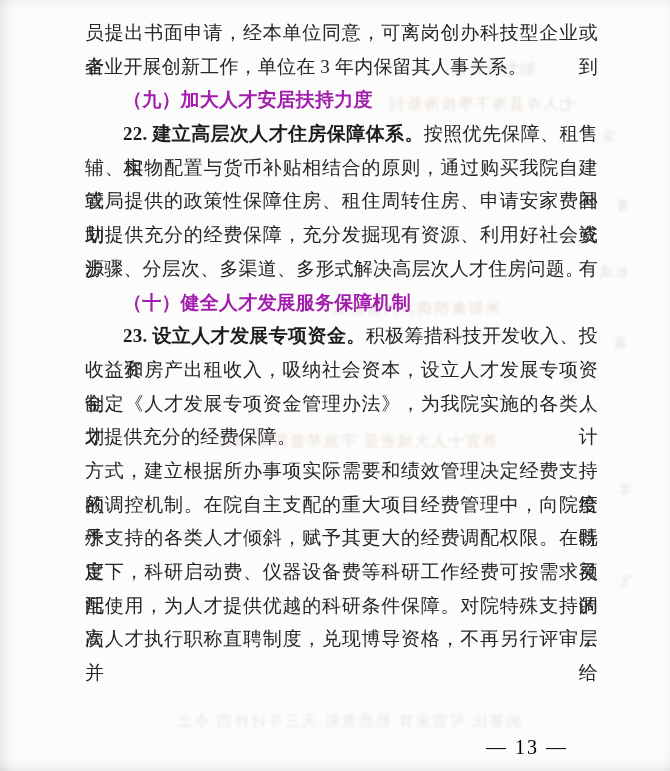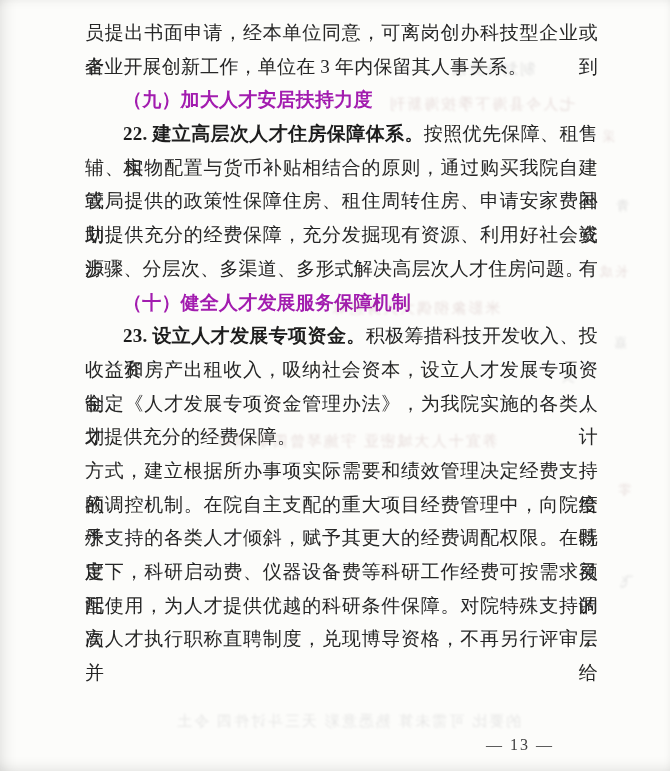--- a/index.html
+++ b/index.html
@@ -50,21 +50,21 @@
   .a5{left:598px;top:263px;font-size:13px;}
   .a6{left:330px;top:299px;}
   .a7{left:612px;top:334px;font-size:13px;}
   .a8{left:214px;top:432px;}
   .a9{left:616px;top:481px;font-size:13px;}
   .a10{left:618px;top:573px;font-size:13px;}
   .a11{left:175px;top:712px;opacity:0.28;}
   .a12{left:560px;top:368px;font-size:13px;}
   .pagenum{
     position:absolute;left:486px;top:736px;
-    font-size:16px;color:#404040;letter-spacing:2px;
+    font-size:20px;color:#000000;letter-spacing:2px;
   }
 </style>
 </head>
 <body>
 
 <div class="page">
 
   <div class="content">
     <div class="line full"><span>员提出书面申请，经本单位同意，可离岗创办科技型企业或者到</span></div>
     <div class="line end"><span>企业开展创新工作，单位在 3 年内保留其人事关系。</span></div>

